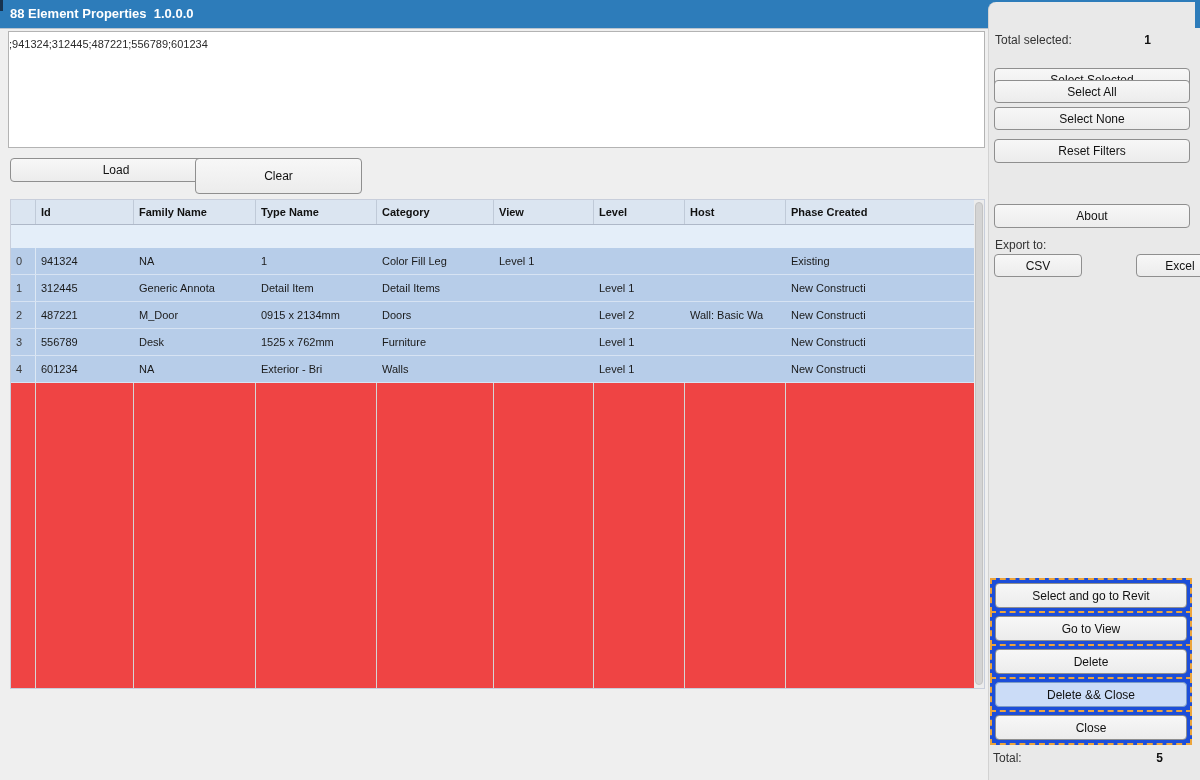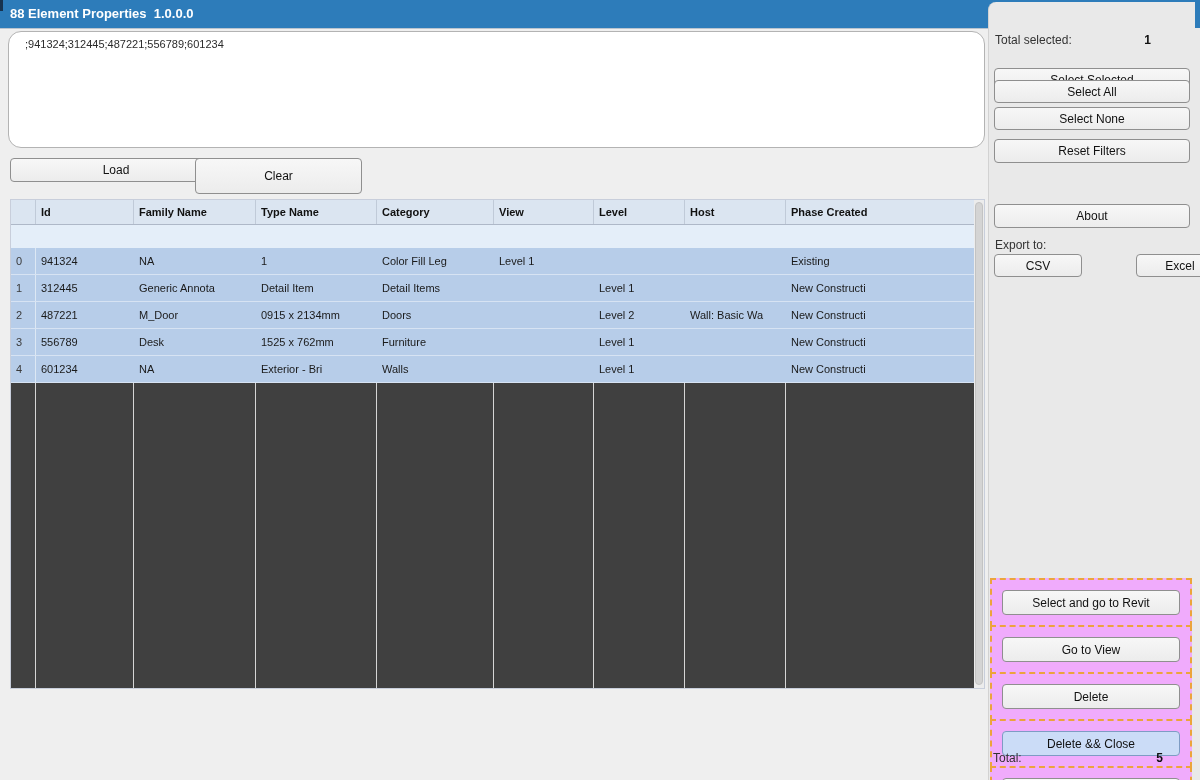--- a/index.html
+++ b/index.html
@@ -18,37 +18,37 @@
     position:absolute;left:0;top:0;width:3px;height:11px;background:#17324e;
   }
   .title-text{
     position:absolute;left:10px;top:0;line-height:28px;
     color:#ffffff;font-size:13px;font-weight:bold;white-space:pre;
   }
   
   .id-input{
     position:absolute;left:8px;top:31px;width:977px;height:117px;
     box-sizing:border-box;background:#ffffff;border:1px solid #b3b3b3;
-    border-radius:13px;resize:none;outline:none;
-    padding:6px 16px;font-size:11px;color:#2b2b2b;
+    border-radius:0;resize:none;outline:none;
+    padding:6px 0;font-size:11px;color:#2b2b2b;
     font-family:"Liberation Sans","DejaVu Sans",sans-serif;
   }
   
   .btn{
     box-sizing:border-box;display:flex;align-items:center;justify-content:center;
     background:linear-gradient(#f7f7f7,#ececec);
     border:1px solid #8f8f8f;border-radius:4px;
     font-size:12px;color:#111;cursor:default;white-space:nowrap;
   }
   .btn-load{position:absolute;left:10px;top:158px;width:200px;height:24px;padding-left:12px;}
   .btn-clear{position:absolute;left:195px;top:158px;width:167px;height:36px;}
   
   .table{
     position:absolute;left:10px;top:199px;width:975px;height:490px;
-    box-sizing:border-box;background:#404040;border:1px solid #c8cedb;
+    box-sizing:border-box;background:#ef4444;border:1px solid #c8cedb;
     display:flex;flex-direction:column;overflow:hidden;
   }
   .tbl-rows{width:965px;display:flex;flex-direction:column;flex:1;}
   .trow{display:flex;flex-direction:row;width:965px;}
   .cell{
     box-sizing:border-box;padding-left:5px;display:flex;align-items:center;
     overflow:hidden;white-space:nowrap;font-size:11px;color:#1a1a1a;
   }
   .c0{width:25px;} .c1{width:98px;} .c2{width:122px;} .c3{width:121px;}
   .c4{width:117px;} .c5{width:100px;} .c6{width:91px;} .c7{width:101px;} .c8{width:190px;}
@@ -71,22 +71,22 @@
     position:absolute;left:988px;top:2px;width:206px;height:778px;
     background:#e9e9e9;border-top-left-radius:8px;border-left:1px solid #d2d2d2;
   }
   .panel-edge{position:absolute;left:1194px;top:28px;width:6px;height:752px;background:#e9e9e9;}
   .p-label{position:absolute;font-size:12px;color:#333;}
   .p-value{position:absolute;font-size:12px;font-weight:bold;color:#111;}
   .p-btn{position:absolute;left:5px;width:196px;height:24px;}
   
   .action-group{position:absolute;left:1px;top:576px;width:202px;}
   .dash-box{
-    box-sizing:border-box;border:2px dashed #eca43b;background:#f0abfc;
-    padding:10px;margin-top:-2px;
+    box-sizing:border-box;border:2px dashed #eca43b;background:#1d4ed8;
+    padding:3px;margin-top:-2px;
   }
   .dash-box:first-child{margin-top:0;}
   .dash-box .btn{width:100%;height:25px;}
   .btn-highlight{background:#cbdcf7;border-color:#7e9cc4;}
 </style>
 </head>
 <body>
 
 <div class="titlebar">
   <span class="title-text">88 Element Properties  1.0.0.0</span>

